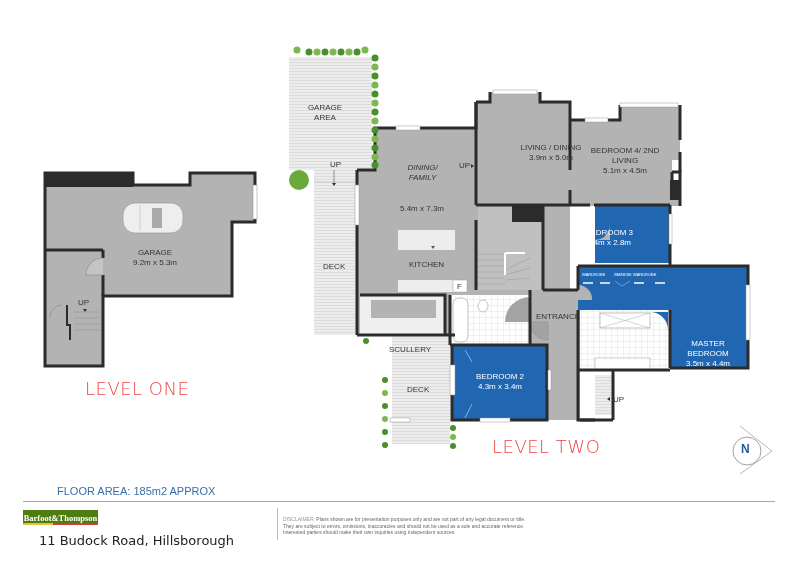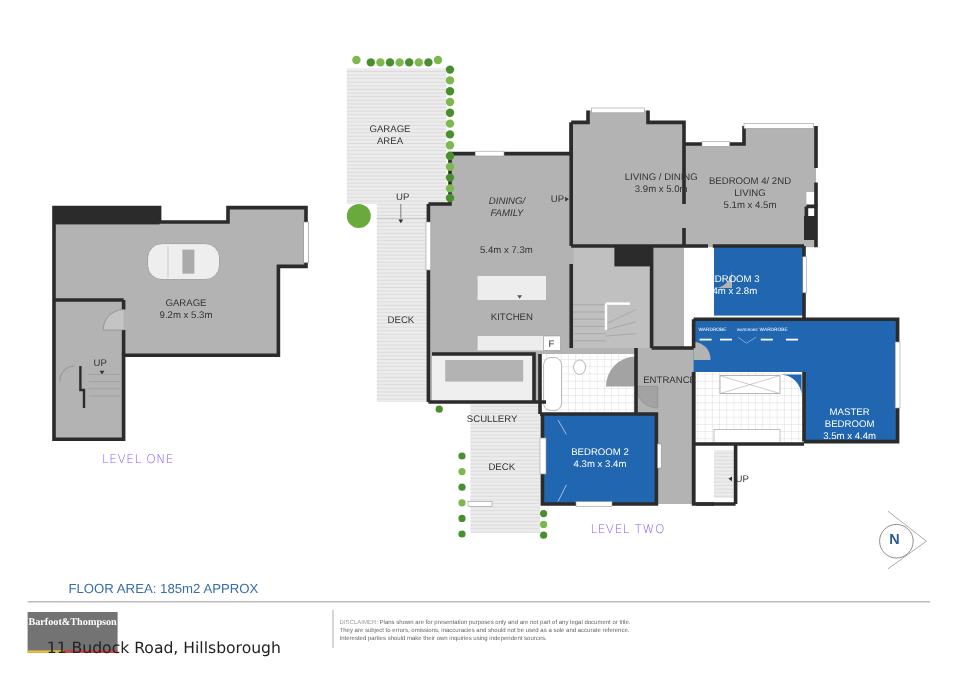--- a/index.html
+++ b/index.html
@@ -1,22 +1,22 @@
 <!DOCTYPE html>
 <html><head>
 <meta charset="utf-8">
 <style>
   html,body{margin:0;padding:0;background:#fff;}
   body{width:800px;height:566px;position:relative;overflow:hidden;font-family:"Liberation Sans",sans-serif;}
   .lbl{position:absolute;font-family:"Liberation Sans",sans-serif;font-size:8px;color:#333;text-align:center;line-height:10px;white-space:nowrap;}
   .lbl.w{color:#fff;}
-  .lvl{position:absolute;font-family:"DejaVu Sans",sans-serif;font-size:10px;color:#8b5cf6;letter-spacing:0.5px;font-weight:300;}
+  .lvl{position:absolute;font-family:"DejaVu Sans",sans-serif;font-size:18px;color:#ef4444;letter-spacing:0.5px;font-weight:300;}
   .floor-area{position:absolute;left:25px;top:485px;font-size:11px;color:#3a6ea8;margin-left:32px;}
   .divider{position:absolute;left:23px;top:501px;width:752px;height:1px;background:#aaa;}
-  .logo{position:absolute;left:23px;top:510px;width:75px;height:34px;background:#737373;}
+  .logo{position:absolute;left:23px;top:510px;width:75px;height:15px;background:#4d7c0f;}
   .logo .stripe{position:absolute;left:0;bottom:0;height:2px;}
   .logo span{position:absolute;left:0;right:0;top:3px;text-align:center;font-family:"Liberation Serif",serif;font-size:8.5px;color:#fff;font-weight:bold;}
   .address{position:absolute;left:22px;top:533px;font-size:13px;color:#222;font-family:"DejaVu Sans",sans-serif;margin-left:17px;}
   .vline{position:absolute;left:277px;top:508px;width:1px;height:32px;background:#bbb;}
   .disclaimer{position:absolute;left:283px;top:516px;font-size:5px;color:#666;line-height:6.5px;width:330px;}
   .disclaimer b{color:#999;font-weight:normal;}
   svg{position:absolute;left:0;top:0;}
 </style>
 </head>
 <body>

